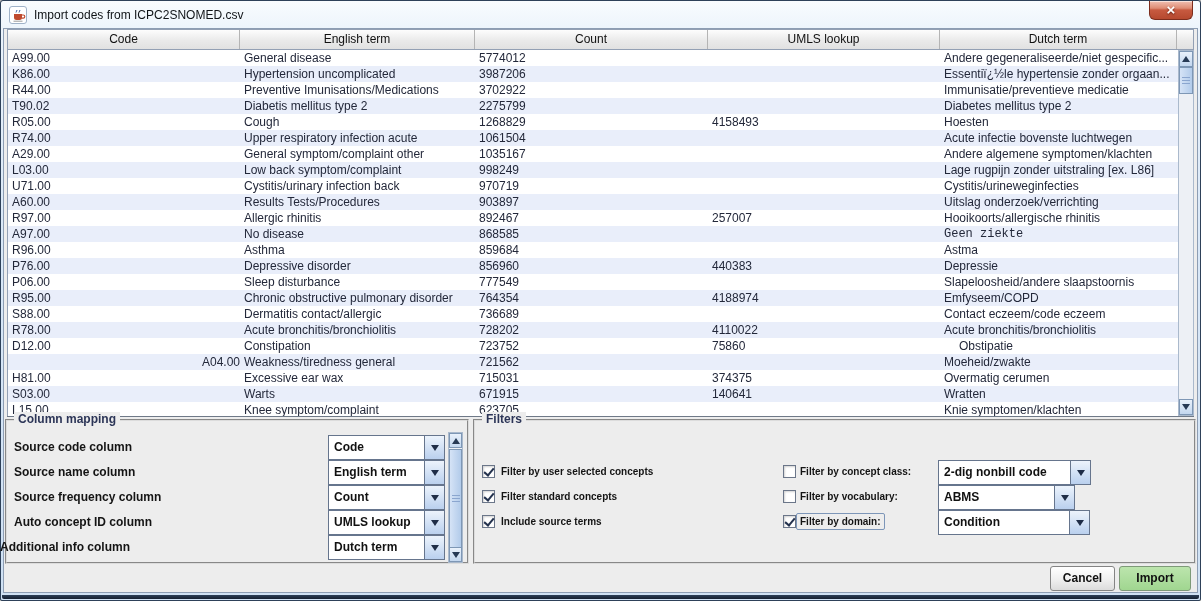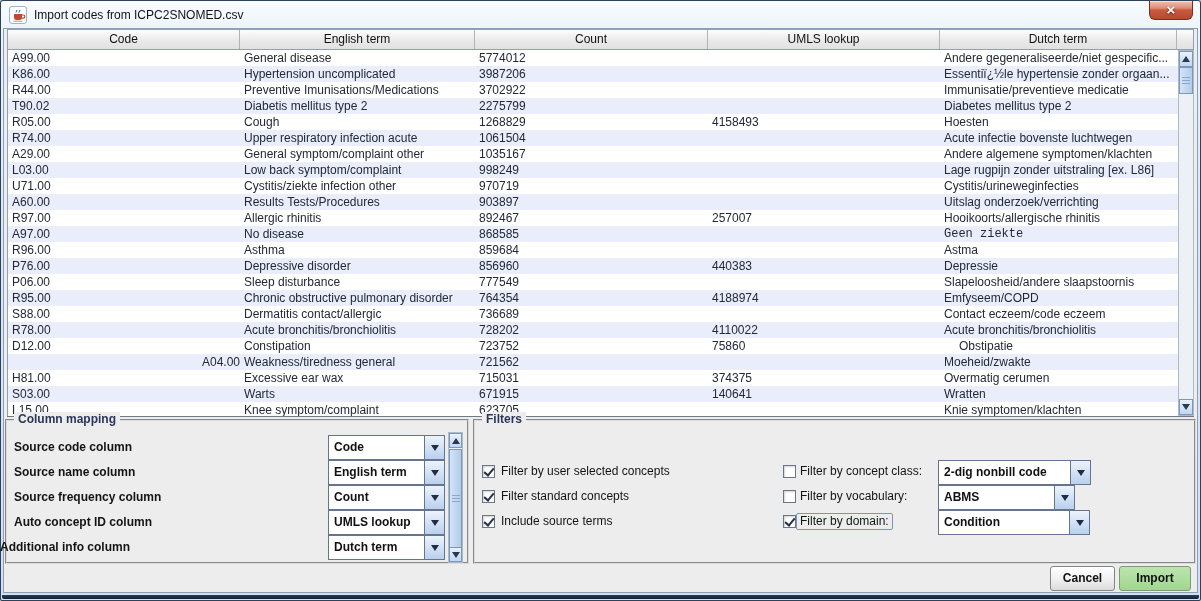--- a/index.html
+++ b/index.html
@@ -49,21 +49,21 @@
   .combo{position:absolute;height:25px;box-sizing:border-box;border:1px solid #66758d;background:#fff;display:flex;cursor:pointer;}
   .combo .val{flex:1;font-weight:bold;font-size:12px;line-height:23px;padding-left:5px;color:#111;white-space:nowrap;overflow:hidden;}
   .combo .cbtn{flex:none;width:20px;box-sizing:border-box;border-left:1px solid #66758d;
     background:linear-gradient(#ecf3fc,#bad0ee);display:flex;align-items:center;justify-content:center;}
   .combo .cbtn .tri{width:0;height:0;border:4px solid transparent;border-top:6px solid #1f2d47;margin-top:5px;}
 
   
   .cb{position:absolute;width:13px;height:13px;box-sizing:border-box;background:#fff;border:1px solid #6b7689;
     box-shadow:inset 1px 1px 2px rgba(0,0,0,.18);cursor:pointer;}
   .cb .check{position:absolute;left:3px;top:0px;width:4px;height:8px;border-right:2px solid #24324e;border-bottom:2px solid #24324e;transform:rotate(40deg);}
-  .cblbl{position:absolute;font-weight:normal;font-size:12px;line-height:13px;color:#141414;white-space:nowrap;}
+  .cblbl{position:absolute;font-weight:bold;font-size:10px;line-height:13px;color:#141414;white-space:nowrap;}
   .cblbl.focus{border:1px solid #7d96b8;border-radius:2px;padding:1px 3px;margin-left:-4px;margin-top:-2px;}
 
   
   .btn{position:absolute;box-sizing:border-box;height:25px;border:1px solid #848484;border-radius:3px;
     font-weight:bold;font-size:12px;color:#111;text-align:center;line-height:23px;cursor:pointer;}
   .btn-cancel{background:linear-gradient(#ffffff,#efefef 55%,#dcdcdc);}
   .btn-import{background:linear-gradient(#bce5ad,#a0d690);border-color:#7e9a78;}
 </style>
 </head>
 <body>
@@ -145,21 +145,21 @@
       </div>
       <div class="trow stripe">
         <div class="td" style="width: 232px;">L03.00</div>
         <div class="td" style="width: 235px;">Low back symptom/complaint</div>
         <div class="td" style="width: 233px;">998249</div>
         <div class="td" style="width: 232px;"></div>
         <div class="td" style="width: 237px;">Lage rugpijn zonder uitstraling [ex. L86]</div>
       </div>
       <div class="trow">
         <div class="td" style="width: 232px;">U71.00</div>
-        <div class="td" style="width: 235px;">Cystitis/ziekte infection other</div>
+        <div class="td" style="width: 235px;">Cystitis/urinary infection back</div>
         <div class="td" style="width: 233px;">970719</div>
         <div class="td" style="width: 232px;"></div>
         <div class="td" style="width: 237px;">Cystitis/urineweginfecties</div>
       </div>
       <div class="trow stripe">
         <div class="td" style="width: 232px;">A60.00</div>
         <div class="td" style="width: 235px;">Results Tests/Procedures</div>
         <div class="td" style="width: 233px;">903897</div>
         <div class="td" style="width: 232px;"></div>
         <div class="td" style="width: 237px;">Uitslag onderzoek/verrichting</div>

